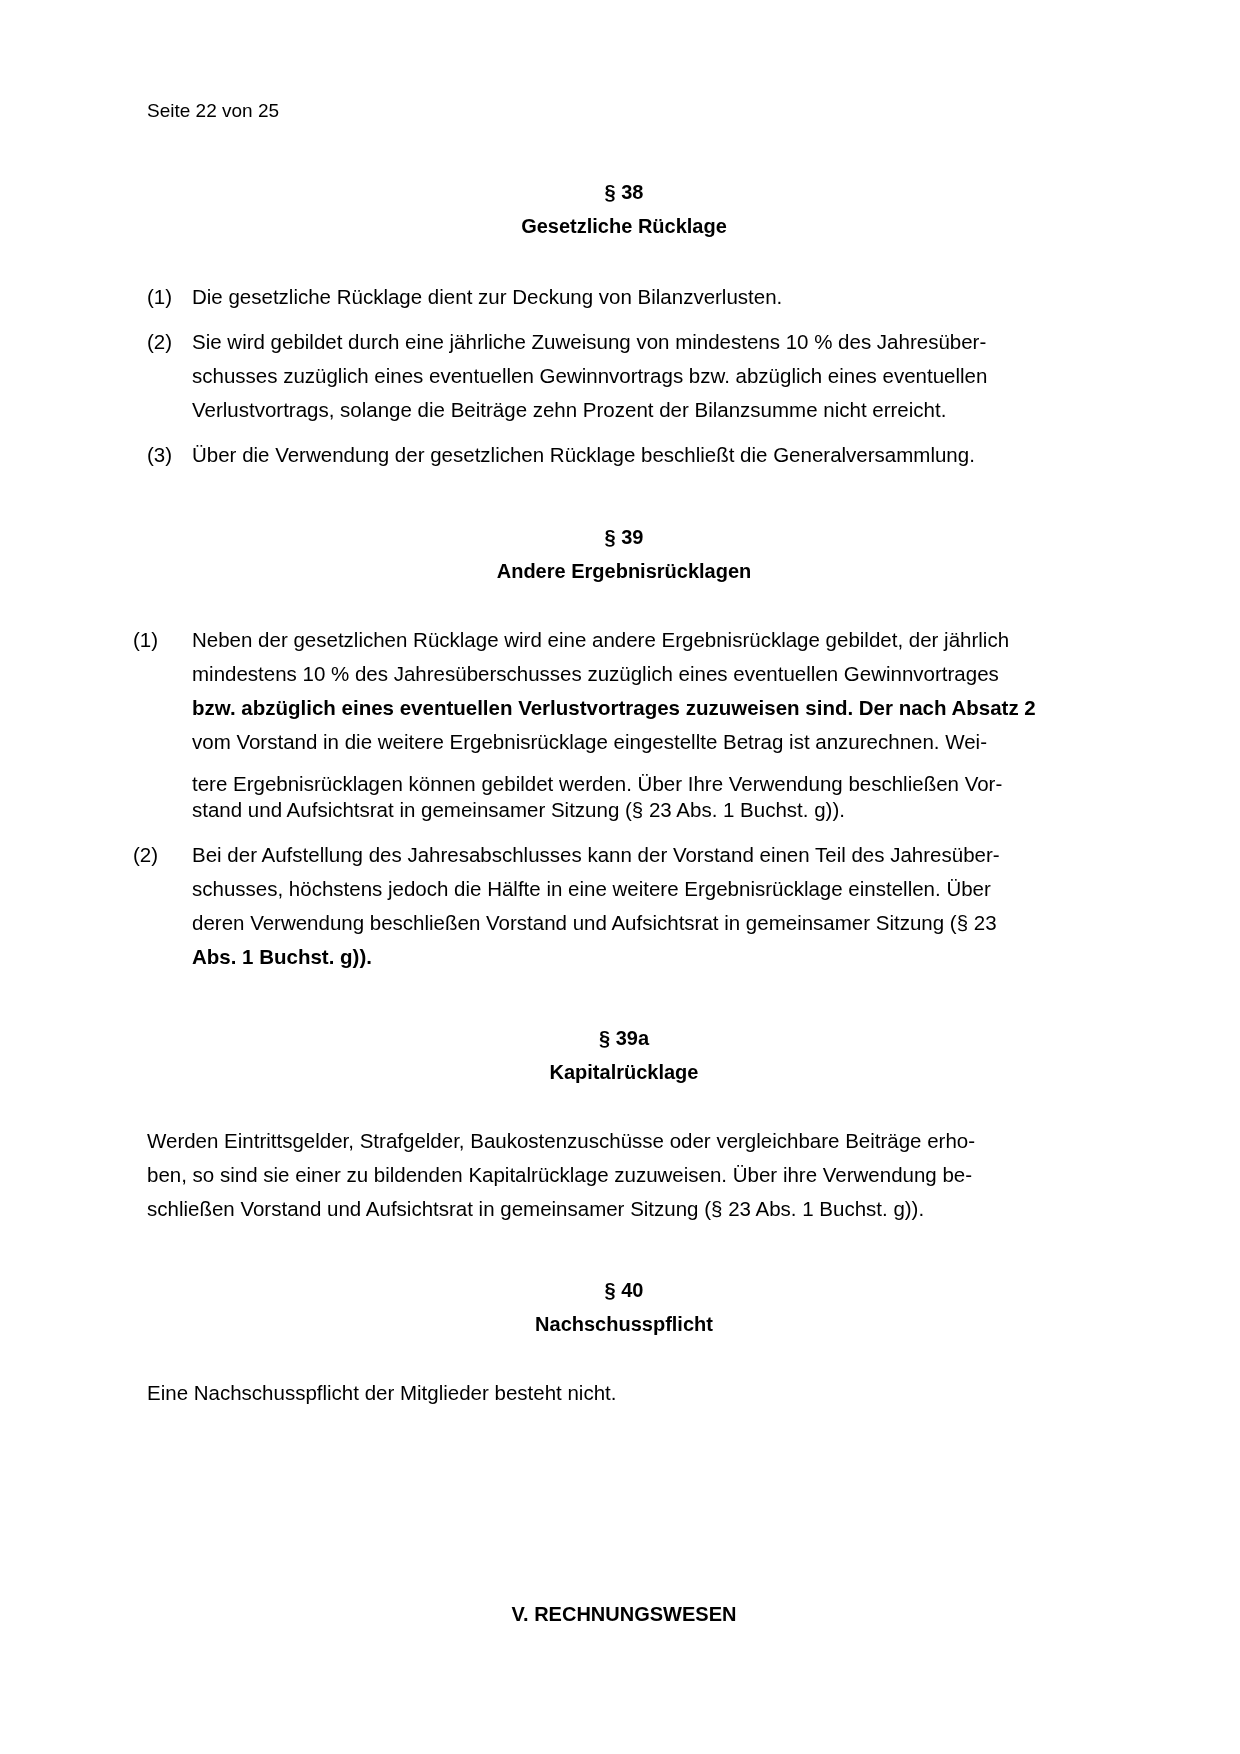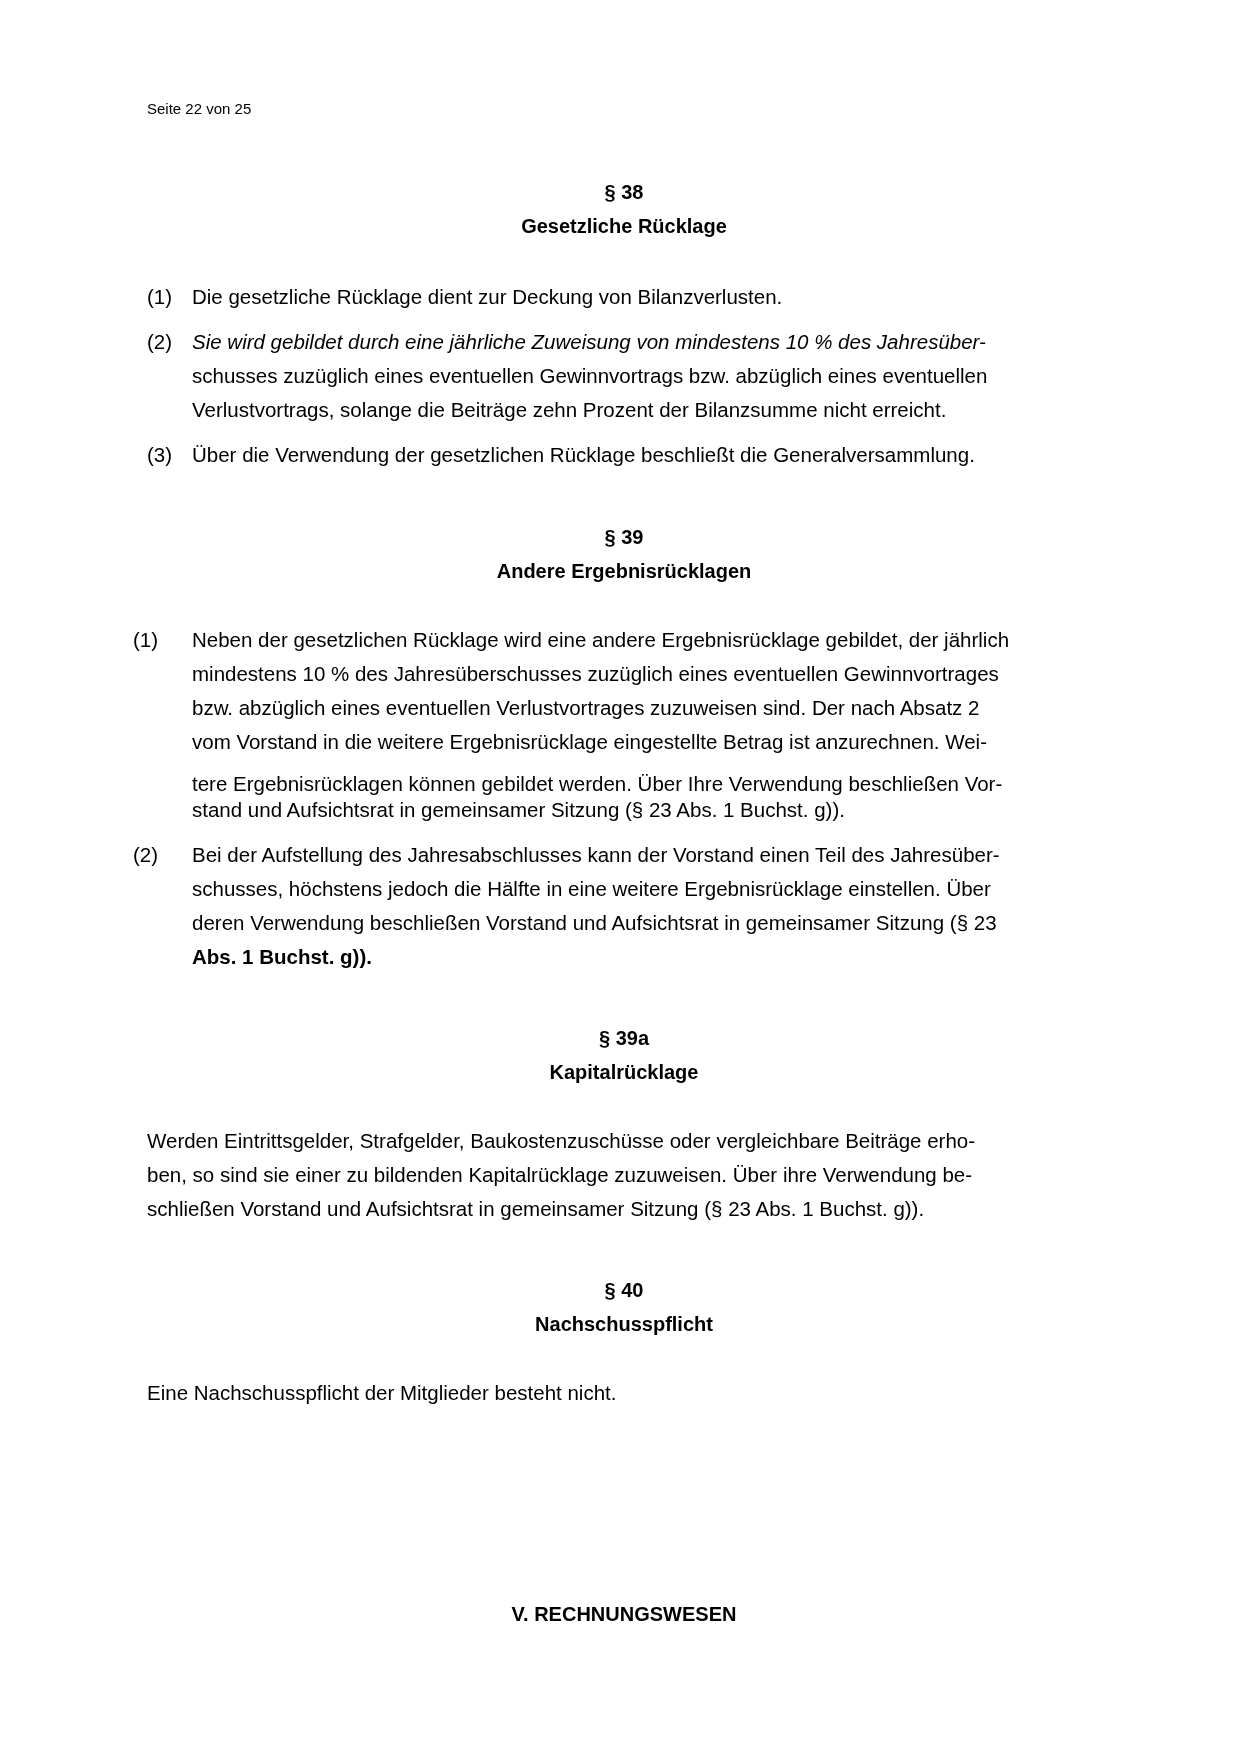--- a/index.html
+++ b/index.html
@@ -1,49 +1,49 @@
 <!DOCTYPE html>
 <html><head>
 <meta charset="utf-8">
 <style>
   html, body { margin: 0; padding: 0; background: #ffffff; }
   body { width: 1240px; height: 1754px; position: relative; overflow: hidden;
          font-family: "Liberation Sans", sans-serif; color: #000; }
   .abs { position: absolute; }
-  .header { left: 147px; top: 100px; font-size: 15px; }
+  .header { left: 147px; top: 100px; font-size: 19px; }
   .center { left: 0; width: 1248px; text-align: center; font-weight: bold; font-size: 20px; }
   .line { font-size: 20.5px; white-space: nowrap; }
   .num { font-size: 20.5px; white-space: nowrap; }
 </style>
 </head>
 <body>
 
 <div class="abs header">Seite 22 von 25</div>
 
 <div class="abs center" style="top:181px;">§ 38</div>
 <div class="abs center" style="top:215px;">Gesetzliche Rücklage</div>
 
 <div class="abs num" style="left:147px;top:285px;">(1)</div>
 <div class="abs line" style="left:192px;top:285px;">Die gesetzliche Rücklage dient zur Deckung von Bilanzverlusten.</div>
 
 <div class="abs num" style="left:147px;top:330px;">(2)</div>
-<div class="abs line" style="left:192px;top:330px;font-style:italic;">Sie wird gebildet durch eine jährliche Zuweisung von mindestens 10 % des Jahresüber-</div>
+<div class="abs line" style="left:192px;top:330px;">Sie wird gebildet durch eine jährliche Zuweisung von mindestens 10 % des Jahresüber-</div>
 <div class="abs line" style="left:192px;top:364px;text-align:right;">schusses zuzüglich eines eventuellen Gewinnvortrags bzw. abzüglich eines eventuellen</div>
 <div class="abs line" style="left:192px;top:398px;">Verlustvortrags, solange die Beiträge zehn Prozent der Bilanzsumme nicht erreicht.</div>
 
 <div class="abs num" style="left:147px;top:443px;">(3)</div>
 <div class="abs line" style="left:192px;top:443px;text-align:right;">Über die Verwendung der gesetzlichen Rücklage beschließt die Generalversammlung.</div>
 
 <div class="abs center" style="top:526px;">§ 39</div>
 <div class="abs center" style="top:560px;">Andere Ergebnisrücklagen</div>
 
 <div class="abs num" style="left:133px;top:628px;">(1)</div>
 <div class="abs line" style="left:192px;top:628px;">Neben der gesetzlichen Rücklage wird eine andere Ergebnisrücklage gebildet, der jährlich</div>
 <div class="abs line" style="left:192px;top:662px;">mindestens 10 % des Jahresüberschusses zuzüglich eines eventuellen Gewinnvortrages</div>
-<div class="abs line" style="left:192px;top:696px;">bzw. abzüglich eines eventuellen Verlustvortrages zuzuweisen sind. Der nach Absatz 2</div>
+<div class="abs line" style="left:192px;top:696px;font-weight:bold;">bzw. abzüglich eines eventuellen Verlustvortrages zuzuweisen sind. Der nach Absatz 2</div>
 <div class="abs line" style="left:192px;top:730px;">vom Vorstand in die weitere Ergebnisrücklage eingestellte Betrag ist anzurechnen. Wei-</div>
 <div class="abs line" style="left:192px;top:764px;margin-top:8px;">tere Ergebnisrücklagen können gebildet werden. Über Ihre Verwendung beschließen Vor-</div>
 <div class="abs line" style="left:192px;top:798px;">stand und Aufsichtsrat in gemeinsamer Sitzung (§ 23 Abs. 1 Buchst. g)).</div>
 
 <div class="abs num" style="left:133px;top:843px;">(2)</div>
 <div class="abs line" style="left:192px;top:843px;">Bei der Aufstellung des Jahresabschlusses kann der Vorstand einen Teil des Jahresüber-</div>
 <div class="abs line" style="left:192px;top:877px;">schusses, höchstens jedoch die Hälfte in eine weitere Ergebnisrücklage einstellen. Über</div>
 <div class="abs line" style="left:192px;top:911px;">deren Verwendung beschließen Vorstand und Aufsichtsrat in gemeinsamer Sitzung (§ 23</div>
 <div class="abs line" style="left:192px;top:945px;font-weight:bold;">Abs. 1 Buchst. g)).</div>
 

